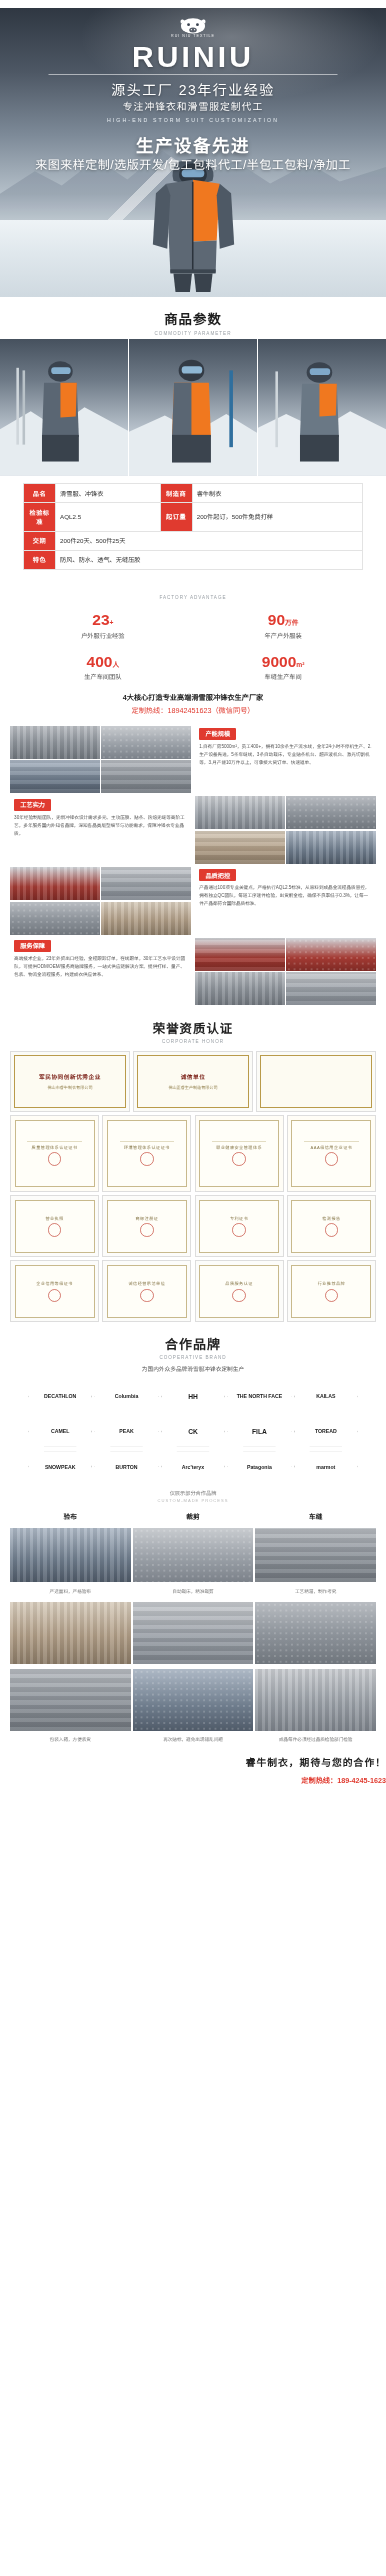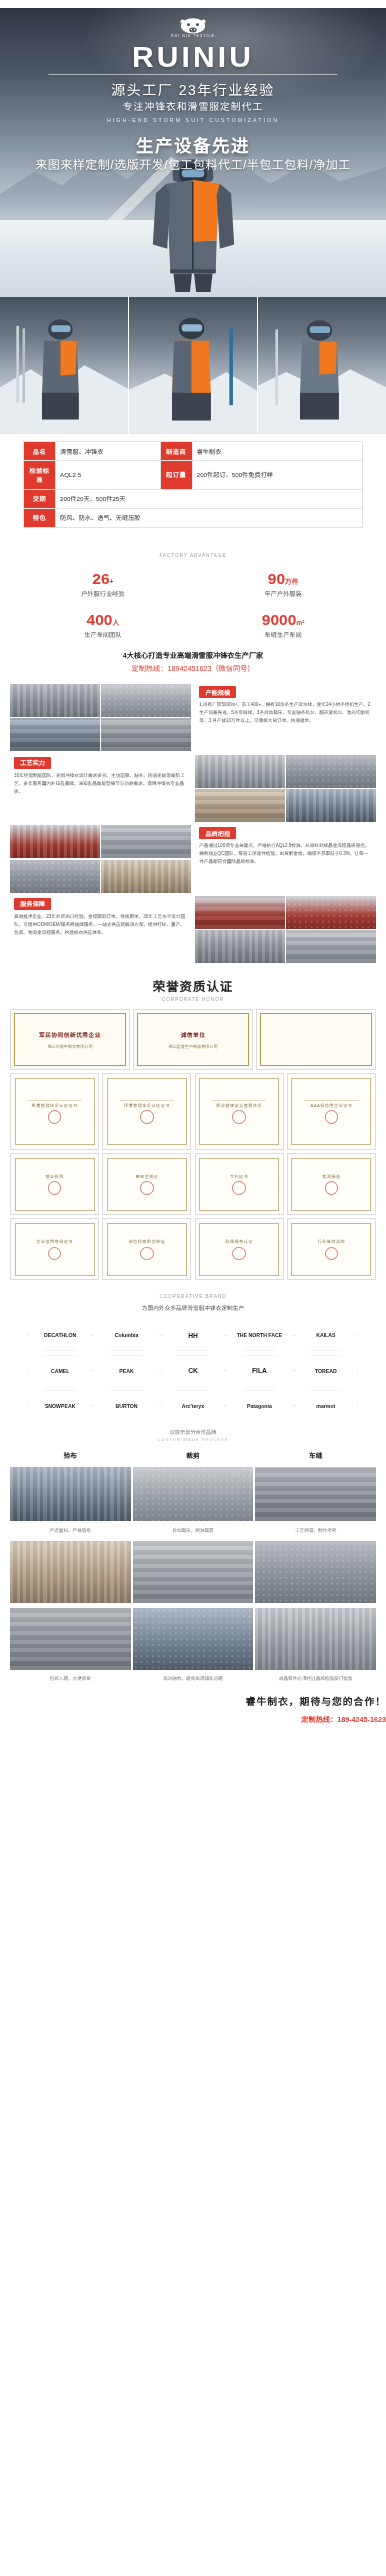--- a/index.html
+++ b/index.html
@@ -259,20 +259,24 @@
 
       <rect x="128" y="54" width="3" height="174" fill="#2b333c"></rect>
 
       <rect x="86" y="224" width="88" height="8" fill="#3c4650"></rect>
 
       <path d="M92 232 L128 232 L124 268 L96 268 Z" fill="#39424c"></path>
       <path d="M132 232 L168 232 L164 268 L136 268 Z" fill="#39424c"></path>
     </svg>
   </div>
 
+  <div class="sec-head">
+    <div class="cn">商品参数</div>
+    <div class="en">COMMODITY PARAMETER</div>
+  </div>
 
   <div class="photo-strip">
     <div class="photo-cell">
       <div class="snowbg"></div>
       <svg viewBox="0 0 250 265" width="100%" height="100%" style="position:absolute;inset:0" xmlns="http://www.w3.org/2000/svg">
         <path d="M0 175 L60 140 L110 172 L165 132 L250 178 L250 265 L0 265Z" fill="#e6ecf0"></path>
         <g transform="translate(78,40)">
           <ellipse cx="40" cy="22" rx="24" ry="20" fill="#3a434e"></ellipse>
           <rect x="22" y="14" width="38" height="13" rx="6" fill="#86b0cf"></rect>
           <path d="M8 44 L72 44 L76 150 L4 150Z" fill="#5a6673"></path>
@@ -337,21 +341,21 @@
       </tr>
     </tbody>
   </table>
 
   <div class="adv-wrap">
     <div class="sec-head">
       <div class="en">FACTORY ADVANTAGE</div>
     </div>
     <div class="adv-grid">
       <div class="adv-cell">
-        <div class="adv-num"><span>26</span><small>+</small></div>
+        <div class="adv-num"><span>23</span><small>+</small></div>
         <div class="adv-lab">户外服行业经验</div>
       </div>
       <div class="adv-cell">
         <div class="adv-num"><span>90</span><small>万件</small></div>
         <div class="adv-lab">年产户外服装</div>
       </div>
       <div class="adv-cell">
         <div class="adv-num"><span>400</span><small>人</small></div>
         <div class="adv-lab">生产车间团队</div>
       </div>
@@ -553,20 +557,21 @@
       </div>
     <div class="c">
         <div class="cert-inner">
           <div class="ct">行业推荐品牌</div>
           <div class="cert-seal"></div>
         </div>
       </div>
   </div>
 
   <div class="brands-head">
+    <div class="cn">合作品牌</div>
     <div class="en">COOPERATIVE BRAND</div>
     <div class="sub">为国内外众多品牌滑雪服冲锋衣定制生产</div>
   </div>
 
   <div class="hexwrap">
     <div class="hex">
         <span class="small">DECATHLON</span>
       </div>
     <div class="hex">
         <span class="small">Columbia</span>

